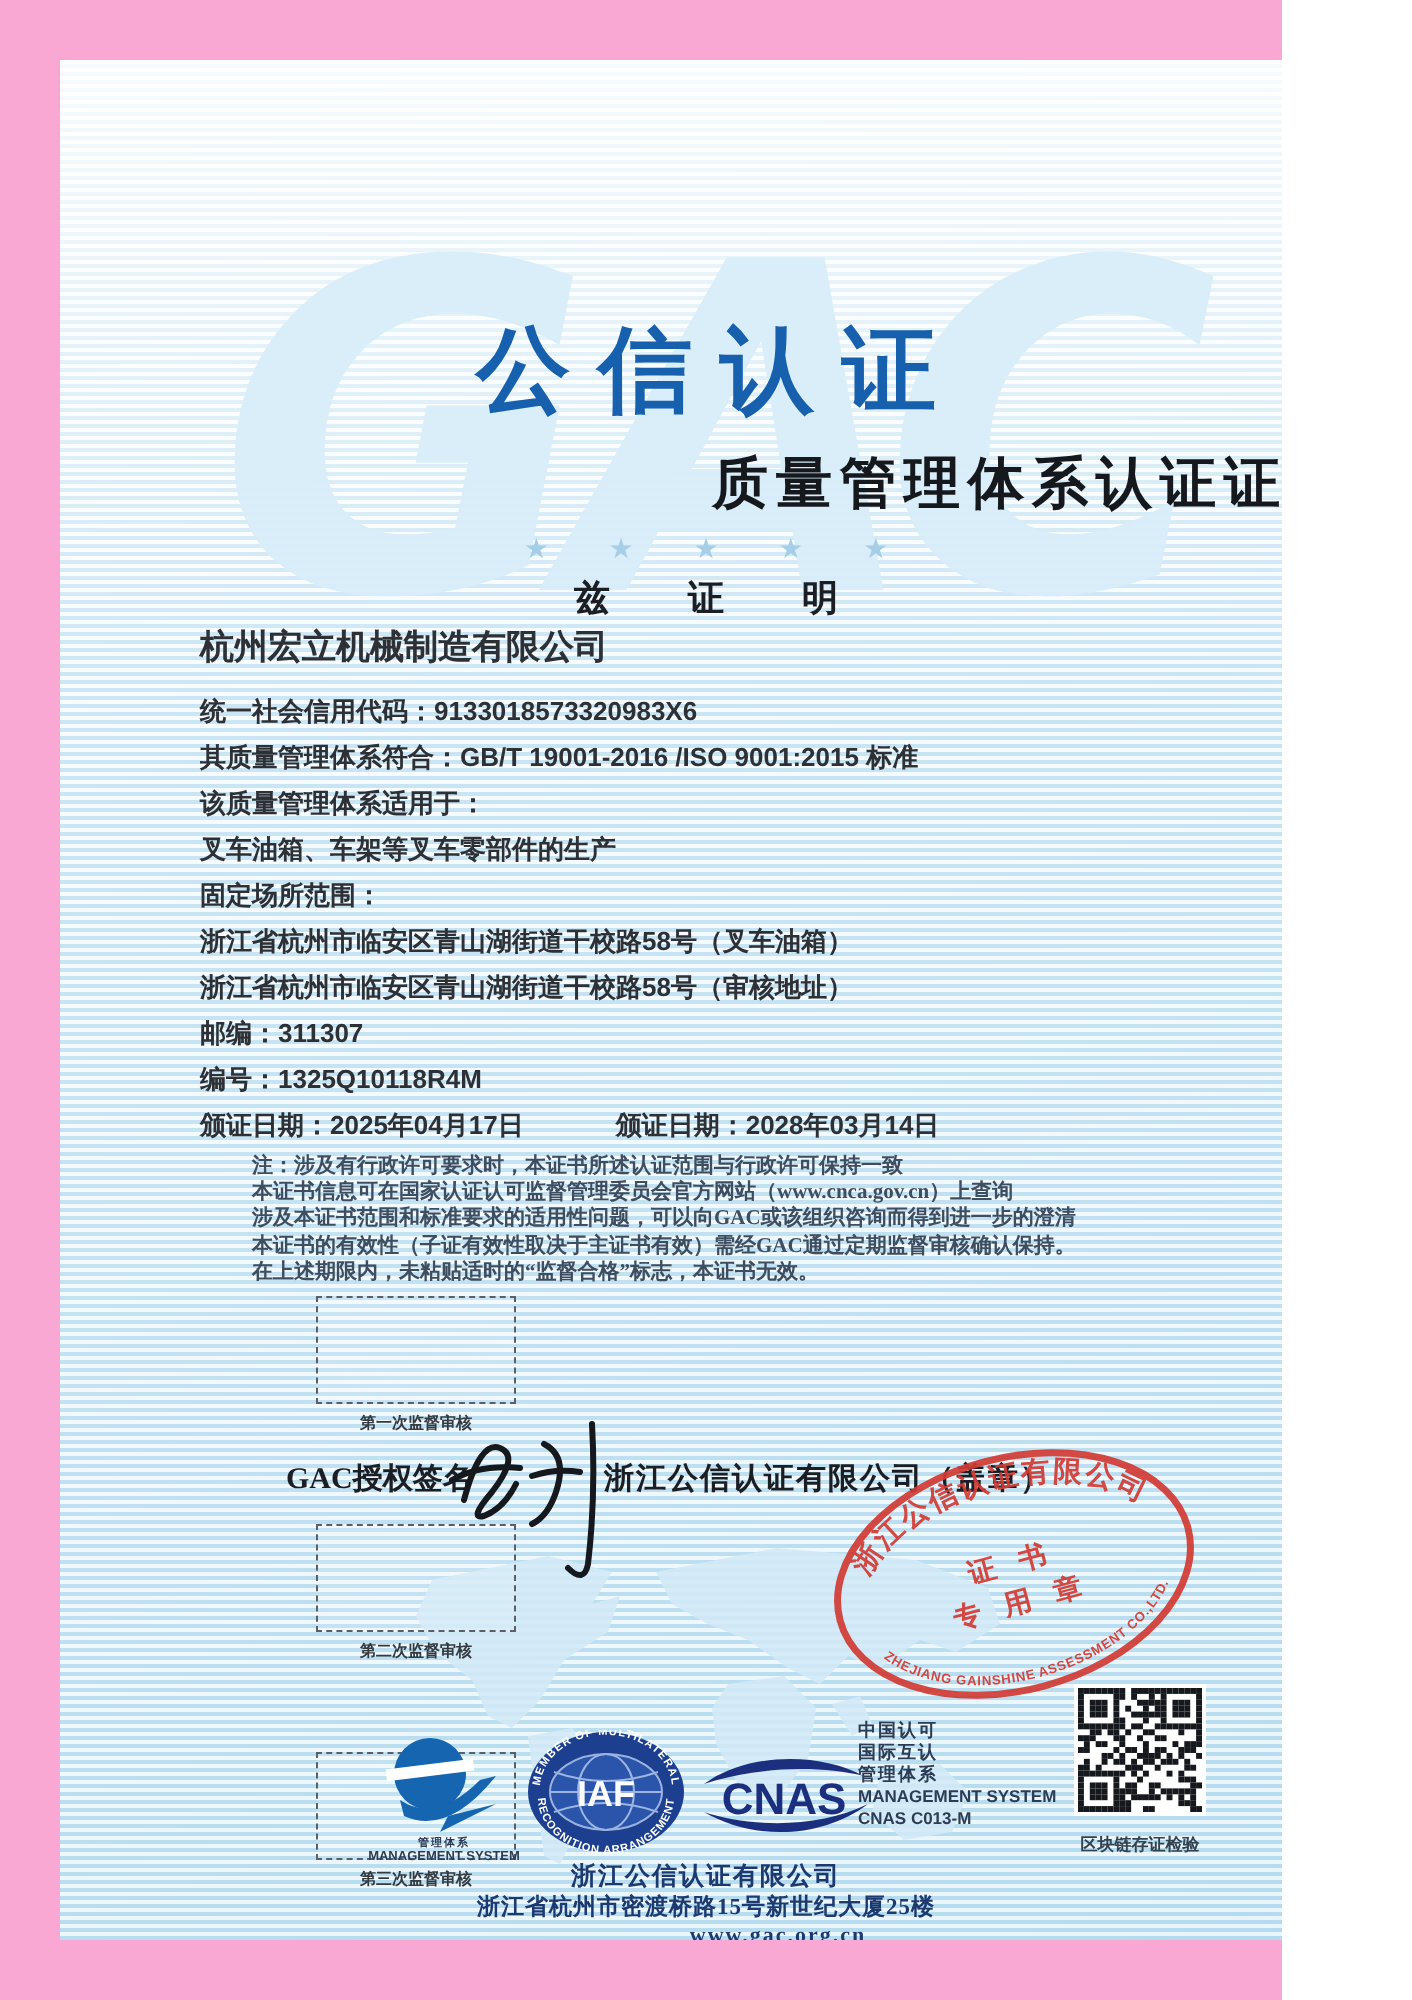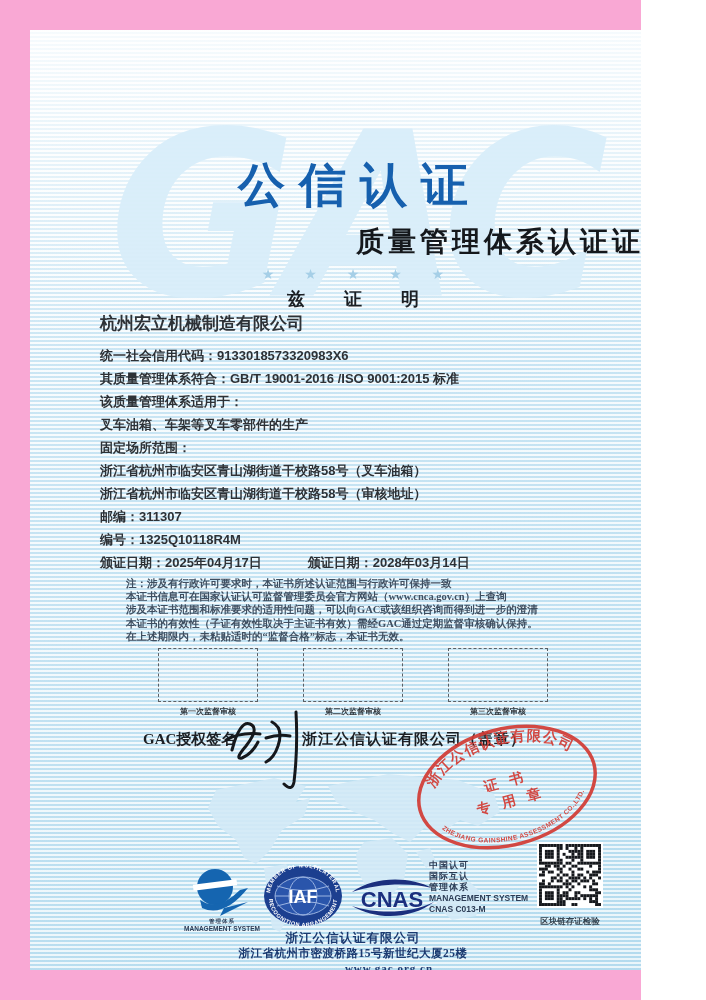--- a/index.html
+++ b/index.html
@@ -25,21 +25,21 @@
          font-size:14px;letter-spacing:13px;text-indent:13px;color:#a6cfe7;}
   .declare{position:absolute;left:0;top:257px;width:100%;text-align:center;z-index:2;
            font-size:18px;font-weight:bold;letter-spacing:17px;text-indent:17px;color:#1b1f24;}
   .bodyblk{position:absolute;left:70px;top:283px;width:540px;color:#2d3136;}
   .company{font-size:17px;font-weight:bold;line-height:22px;margin-bottom:9px;}
   .bline{font-size:13px;font-weight:bold;line-height:23px;}
   .datesrow{display:flex;gap:46px;}
   .notes{position:absolute;left:76px;top:547px;width:520px;
          font-family:"Liberation Serif",serif;font-size:10.5px;font-weight:bold;
          line-height:13.2px;color:#3e4e60;margin-left:20px;}
-  .boxesrow{position:absolute;left:128px;top:618px;display:flex;gap:45px;}
+  .boxesrow{position:absolute;left:128px;top:618px;display:flex;gap:45px;flex-direction:column;}
   .auditbox{width:100px;}
   .auditbox .frame{width:98px;height:52px;border:1px dashed #5a6066;background:rgba(255,255,255,0.12);}
   .auditbox .blabel{margin-top:4px;text-align:center;font-family:"Liberation Serif",serif;
                     font-size:8px;font-weight:bold;color:#333a40;}
   .sig-label{position:absolute;left:113px;top:700px;z-index:2;font-family:"Liberation Serif",serif;
              font-size:15px;font-weight:bold;color:#1b1f24;}
   .sig-svg{position:absolute;left:190px;top:668px;z-index:3;}
   .sig-company{position:absolute;left:272px;top:700px;z-index:2;font-family:"Liberation Serif",serif;
                font-size:15px;font-weight:bold;letter-spacing:1px;color:#1b1f24;}
   .stamp{position:absolute;left:382px;top:694px;width:190px;height:126px;z-index:5;

